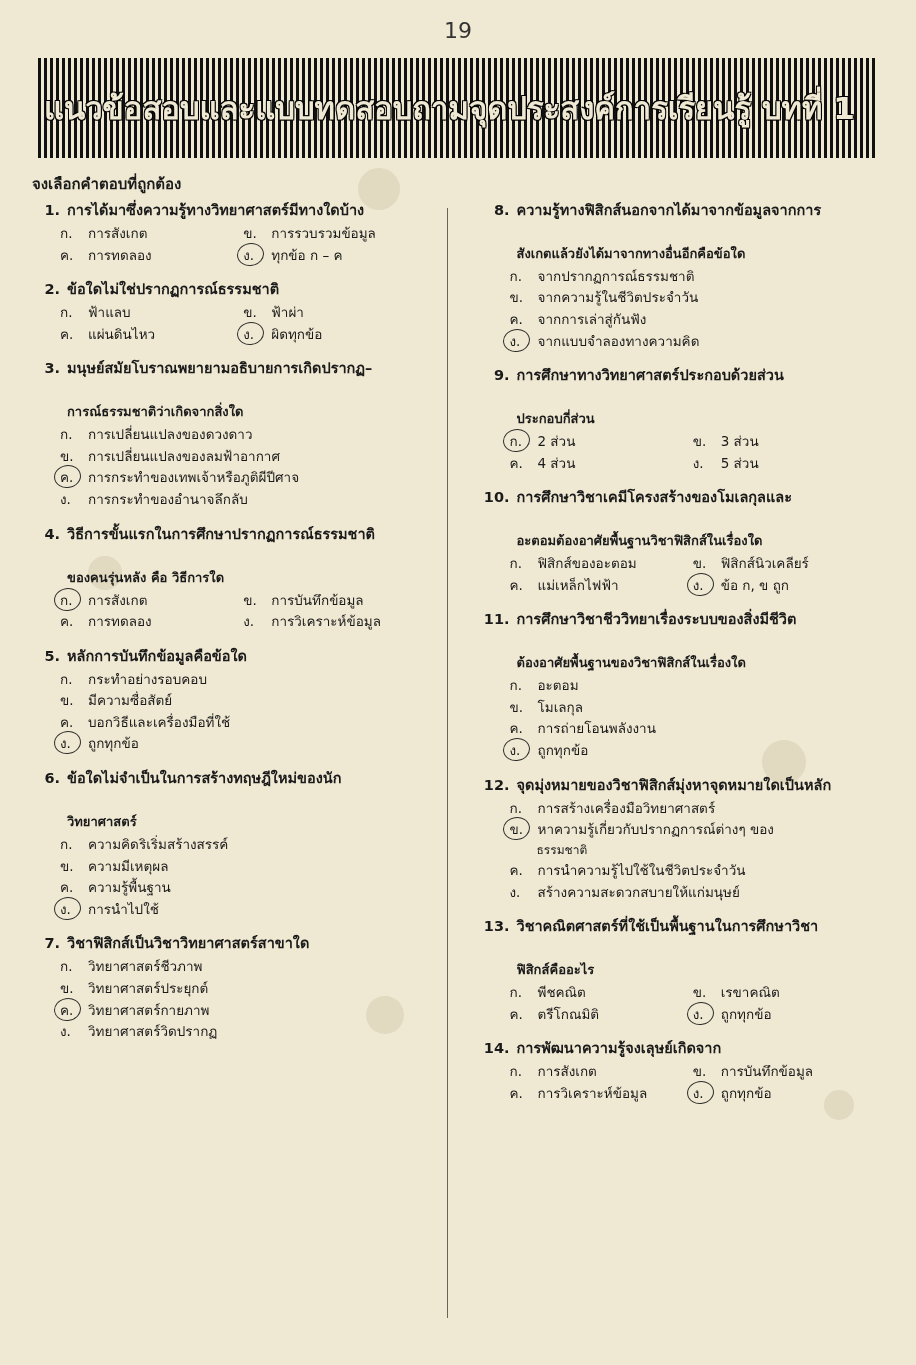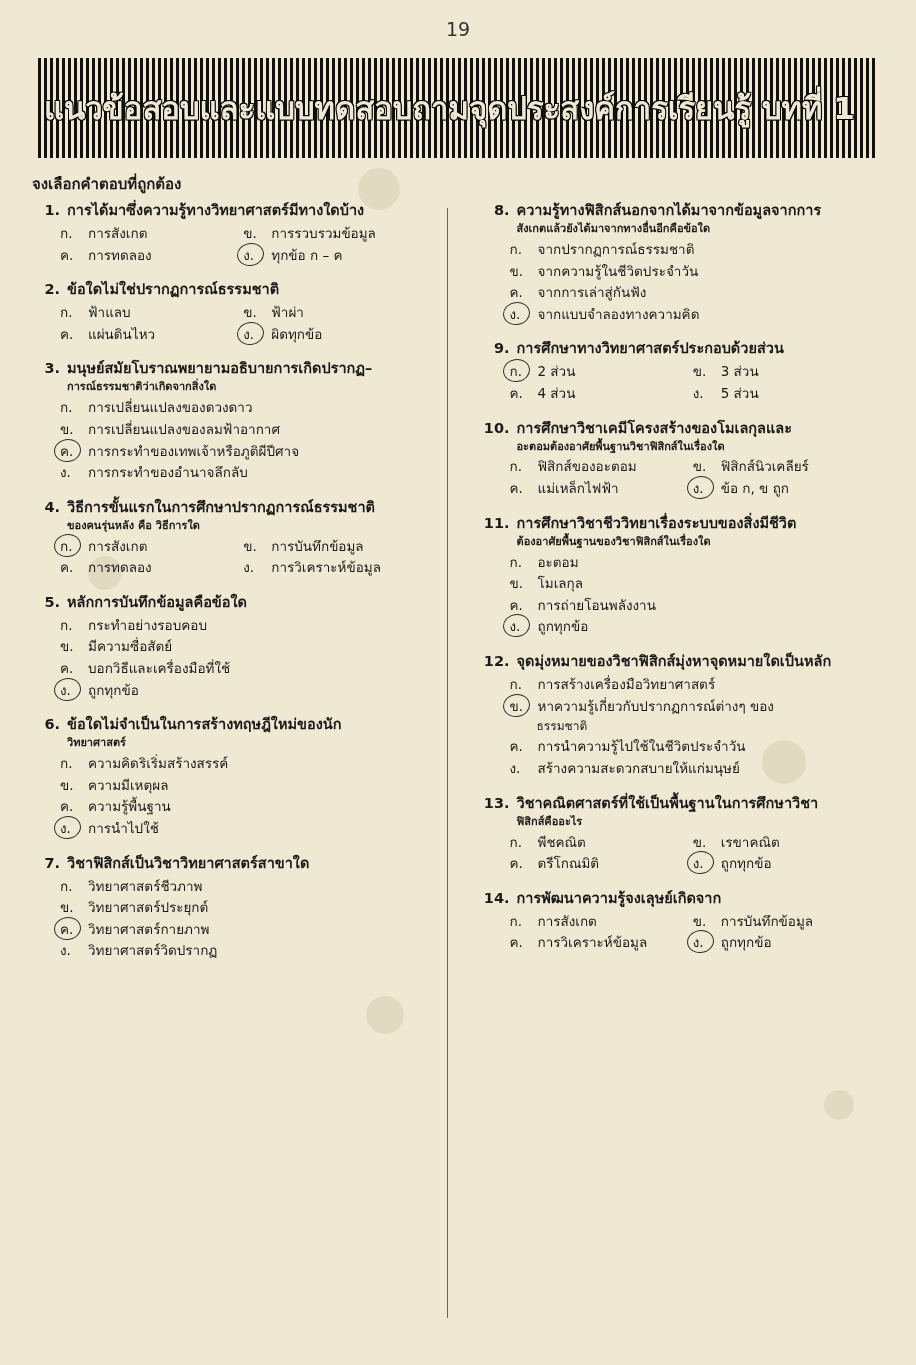--- a/index.html
+++ b/index.html
@@ -8,21 +8,21 @@
     background:#efe8d2;
     font-family:"DejaVu Sans","Liberation Sans",sans-serif;
     color:#1a1a1a;
     position:relative;
     overflow:hidden;
   }
   
   .blotch{position:absolute;border-radius:50%;background:rgba(200,190,160,.35);pointer-events:none;}
   .page-number{
     position:absolute;top:18px;left:0;width:100%;
-    text-align:center;font-size:19px;color:#333;
+    text-align:center;font-size:22px;color:#333;
   }
   .banner{
     position:absolute;top:58px;left:38px;width:840px;height:100px;
     background:
       repeating-linear-gradient(90deg,#111 0 3px, #efe8d2 3px 6px);
     display:flex;align-items:center;
     box-shadow:0 0 0 0 transparent;
   }
   .banner-text{
     font-size:31px;font-weight:bold;color:#efe8d2;
@@ -63,21 +63,21 @@
   }
   .circled .lab::before{
     content:"";position:absolute;left:-6px;top:-2px;
     width:25px;height:21px;border:1.6px solid #2b2b2b;border-radius:50%;
     transform:rotate(-9deg);
   }
   .ctext{flex:1;}
   .cont{
     padding-left:57px;font-size:12px;line-height:1.6;
   }
-  .qcont{padding-left:37px;font-size:11px;font-weight:bold;line-height:1.45;}
+  .qcont{padding-left:37px;font-size:13px;font-weight:bold;line-height:1.45;margin-top:24px;}
 </style>
 </head>
 <body>
 
 <div class="blotch" style="left:358px;top:168px;width:42px;height:42px;"></div>
 <div class="blotch" style="left:88px;top:556px;width:34px;height:34px;"></div>
 <div class="blotch" style="left:366px;top:996px;width:38px;height:38px;"></div>
 <div class="blotch" style="left:762px;top:740px;width:44px;height:44px;"></div>
 <div class="blotch" style="left:824px;top:1090px;width:30px;height:30px;"></div>
 
@@ -300,20 +300,21 @@
             <span class="lab">ง.</span>
             <span class="ctext">จากแบบจำลองทางความคิด</span>
           </div>
         </div>
       </div>
       <div class="q">
         <div class="q-head">
           <span class="q-num">9.</span>
           <span class="q-text">การศึกษาทางวิทยาศาสตร์ประกอบด้วยส่วน</span>
         </div>
+        <div class="qcont">ประกอบกี่ส่วน</div>
         <div class="choices">
           <div class="choice-row">
             <div class="choice circled half">
               <span class="lab">ก.</span>
               <span class="ctext">2 ส่วน</span>
             </div>
             <div class="choice half second">
               <span class="lab">ข.</span>
               <span class="ctext">3 ส่วน</span>
             </div>

